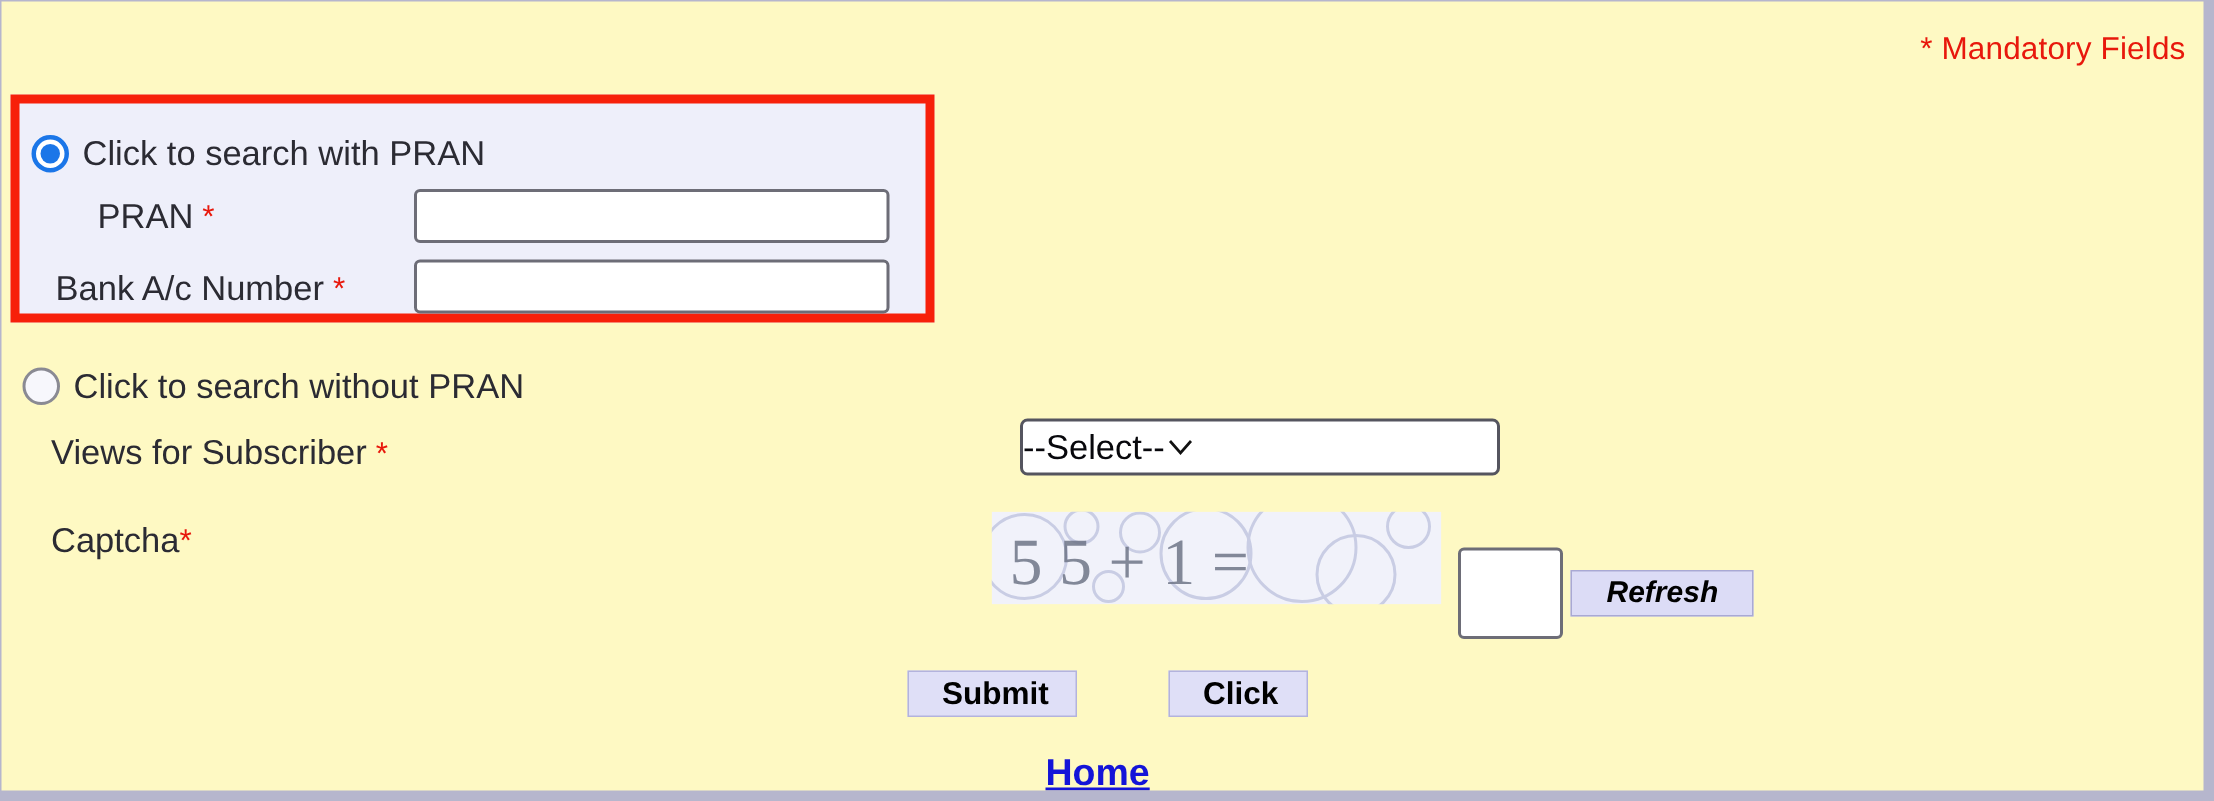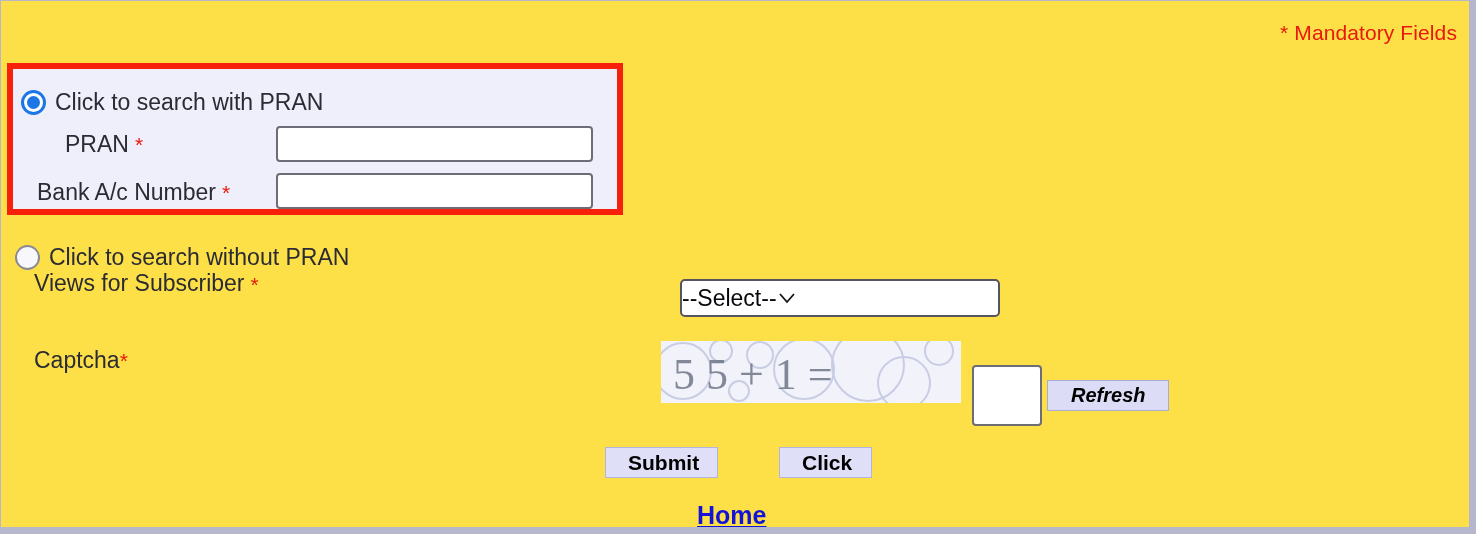--- a/index.html
+++ b/index.html
@@ -8,21 +8,21 @@
     background: #ffffff;
   }
   body {
     font-family: "Liberation Sans", sans-serif;
   }
   .page {
     position: relative;
     width: 1476px;
     height: 534px;
     box-sizing: border-box;
-    background: #fde047;
+    background: #fef9c3;
     border: 1px solid #b6b6cd;
     border-right-width: 7px;
     border-bottom-width: 7px;
     border-right-color: #b6b6cd;
     border-bottom-color: #b6b6cd;
     overflow: hidden;
   }
 
   
   .mandatory-note {
@@ -234,21 +234,21 @@
       <span class="req spaced">*</span>
     </div>
     <input class="text-input" type="text" style="position: absolute; left: 263px; top: 104px; width: 317px; height: 36px;" placeholder="">
   </div>
 
   <div class="row radio-row" style="left:14px; top:243px;">
     <span class="radio-outer unchecked"></span>
     <span class="radio-label">Click to search without PRAN</span>
   </div>
 
-  <div class="row" style="left:33px; top:269px;align-items:flex-end;">
+  <div class="row" style="left:33px; top:287px;align-items:flex-end;">
     <span class="field-label">Views for Subscriber</span>
     <span class="req spaced">*</span>
   </div>
 
   <div class="select-wrap">
     <div class="select-box">
       <span>--Select--</span>
       <svg class="chev" viewBox="0 0 20 20">
         <path d="M3 6 L10 14 L17 6" fill="none" stroke="#111" stroke-width="1.8"></path>
       </svg>

